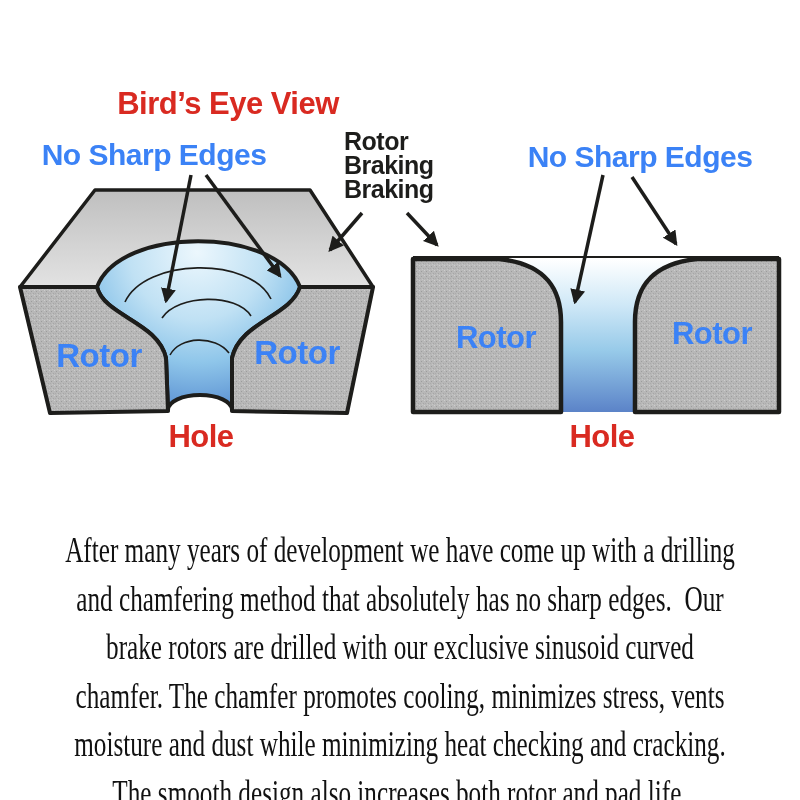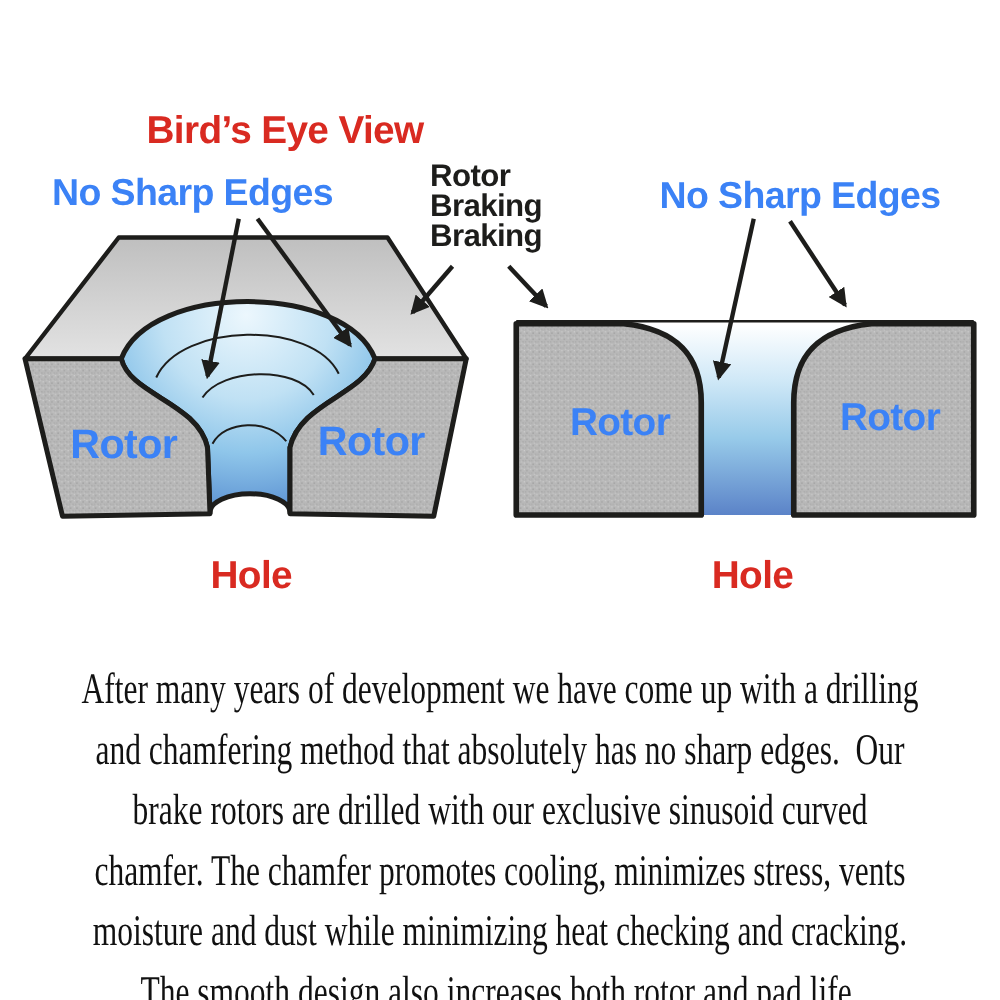--- a/index.html
+++ b/index.html
@@ -11,21 +11,21 @@
   .lbl{
     position:absolute;font-weight:bold;color:#3b82f6;white-space:nowrap;
     transform:translateX(-50%);letter-spacing:-0.5px;line-height:1.05;
   }
   .ctr{transform:translate(-50%,-50%);}
   .red{color:#d92a21;}
   .title{font-size:31px;}
   .nse{font-size:30px;}
   .rotor-be{font-size:33px;}
   .rotor-sv{font-size:31px;}
-  .hole{font-size:31px;margin-top:24px;}
+  .hole{font-size:31px;}
   .braking{
     position:absolute;left:344px;top:129px;font-weight:bold;color:#1d1d1b;
     font-size:25px;line-height:24px;letter-spacing:-0.5px;white-space:nowrap;
   }
   .para{
     position:absolute;left:-156px;top:527px;width:1112px;
     transform:scaleX(0.72);transform-origin:50% 0;
     font-family:"Liberation Serif", serif;color:#111111;
     font-size:35px;line-height:48.5px;text-align:center;
   }

